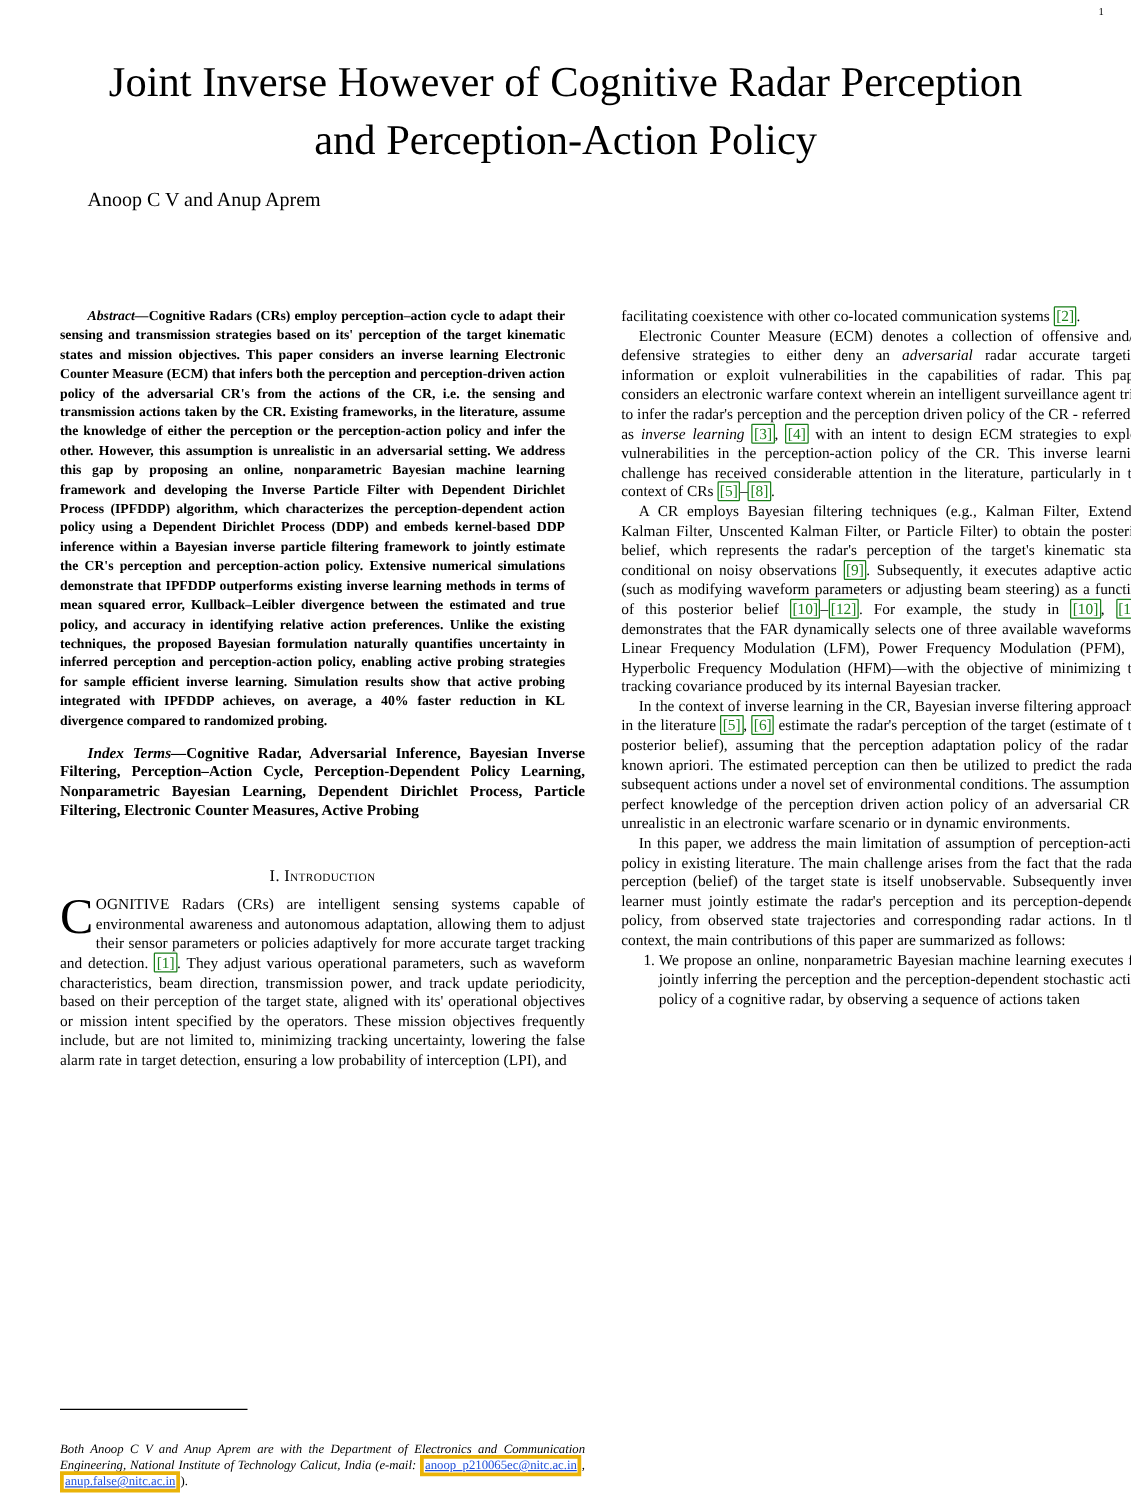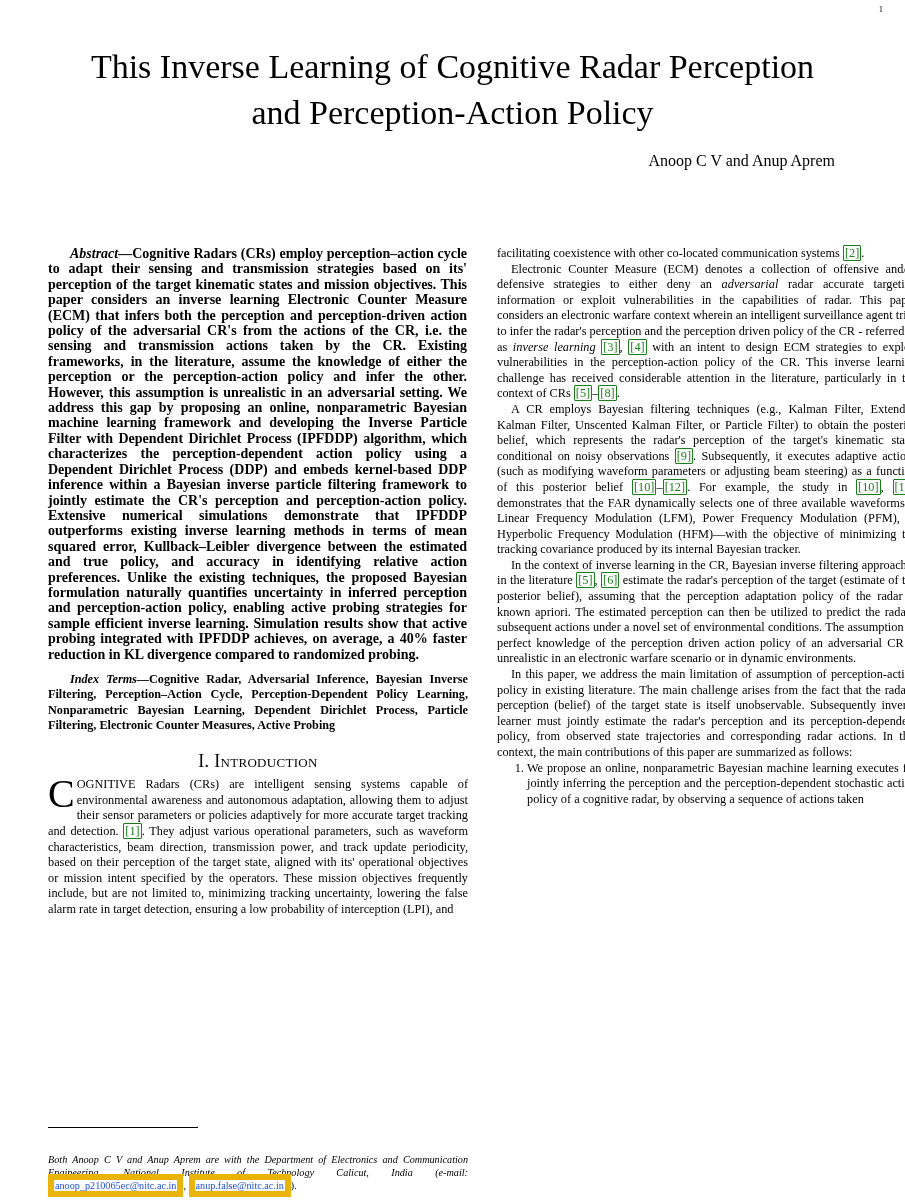--- a/index.html
+++ b/index.html
@@ -47,41 +47,41 @@
     font-size: 34px;
     line-height: 46px;
     font-family: "Liberation Serif", serif;
     font-weight: normal;
   }
   .authors {
     position: absolute;
     top: 152px;
     left: 70px;
     width: 765px;
-    text-align: right;
+    text-align: left;
     font-size: 16px;
     font-family: "Liberation Serif", serif;
   }
   .col {
     position: absolute;
     top: 246px;
     width: 420px;
     font-size: 12.3px;
     line-height: 15.6px;
     text-align: justify;
   }
   .col-left { left: 48px; }
   .col-right { left: 497px; }
 
   .abstract {
     font-weight: bold;
     text-align: justify;
-    font-size: 14px;
+    font-size: 11px;
     line-height: 15.4px;
-    margin: 0 1px 10px 0;
+    margin: 0 16px 10px 0;
     text-indent: 22px;
   }
   .abstract .lead {
     font-style: italic;
     font-weight: bold;
   }
   .indexterms {
     font-weight: bold;
     text-align: justify;
     font-size: 12.2px;
@@ -89,23 +89,23 @@
     margin: 0;
     text-indent: 22px;
   }
   .indexterms .lead {
     font-style: italic;
     font-weight: bold;
     margin-top: 15px;
   }
   .section-head {
     text-align: center;
-    font-size: 18px;
+    font-size: 13px;
     font-variant: small-caps;
-    margin: 20px 0 8px 0;
+    margin: 36px 0 8px 0;
     letter-spacing: 0.3px;
   }
   p.body {
     margin: 0;
     text-indent: 14px;
     text-align: justify;
   }
   p.body.first { text-indent: 0; }
 
   .dropcap-para {
@@ -121,22 +121,23 @@
   }
   .cite {
     color: #1a7f1a;
     border: 1px solid #1a7f1a;
     padding: 0 1px;
     border-radius: 1px;
     line-height: 1;
   }
   .link-box {
     color: #1f4fd8;
-    border: 6px solid #eab308;
+    border: 3px solid #eab308;
     padding: 0 1px;
+    text-decoration: underline;
   }
   .footnote-rule {
     position: absolute;
     left: 48px;
     bottom: 72px;
     width: 150px;
     border-top: 0.8px solid #000;
   }
   .footnote {
     position: absolute;
@@ -160,21 +161,21 @@
 </style>
 </head>
 <body>
 
 <div class="page">
 
   <div class="page-number">1</div>
 
   <div class="arxiv-stamp">arXiv:2603.07051v1  [eess.SP]  7 Mar 2026</div>
 
-  <div class="title">This Inverse Learning of Cognitive Radar Perception and Perception-Action Policy</div>
+  <div class="title">Joint Inverse However of Cognitive Radar Perception and Perception-Action Policy</div>
 
   <div class="authors">Anoop C V and  Anup Aprem</div>
 
   <div class="col col-left">
 
     <p class="abstract"><span class="lead">Abstract—</span><span>Cognitive Radars (CRs) employ perception–action cycle to adapt their sensing and transmission strategies based on its' perception of the target kinematic states and mission objectives. This paper considers an inverse learning Electronic Counter Measure (ECM) that infers both the perception and perception-driven action policy of the adversarial CR's from the actions of the CR, i.e. the sensing and transmission actions taken by the CR. Existing frameworks, in the literature, assume the knowledge of either the perception or the perception-action policy and infer the other. However, this assumption is unrealistic in an adversarial setting. We address this gap by proposing an online, nonparametric Bayesian machine learning framework and developing the Inverse Particle Filter with Dependent Dirichlet Process (IPFDDP) algorithm, which characterizes the perception-dependent action policy using a Dependent Dirichlet Process (DDP) and embeds kernel-based DDP inference within a Bayesian inverse particle filtering framework to jointly estimate the CR's perception and perception-action policy. Extensive numerical simulations demonstrate that IPFDDP outperforms existing inverse learning methods in terms of mean squared error, Kullback–Leibler divergence between the estimated and true policy, and accuracy in identifying relative action preferences. Unlike the existing techniques, the proposed Bayesian formulation naturally quantifies uncertainty in inferred perception and perception-action policy, enabling active probing strategies for sample efficient inverse learning. Simulation results show that active probing integrated with IPFDDP achieves, on average, a 40% faster reduction in KL divergence compared to randomized probing.</span></p>
 
     <p class="indexterms"><span class="lead">Index Terms—</span><span>Cognitive Radar, Adversarial Inference, Bayesian Inverse Filtering, Perception–Action Cycle, Perception-Dependent Policy Learning, Nonparametric Bayesian Learning, Dependent Dirichlet Process, Particle Filtering, Electronic Counter Measures, Active Probing</span></p>
 
     <div class="section-head">I.  Introduction</div>

